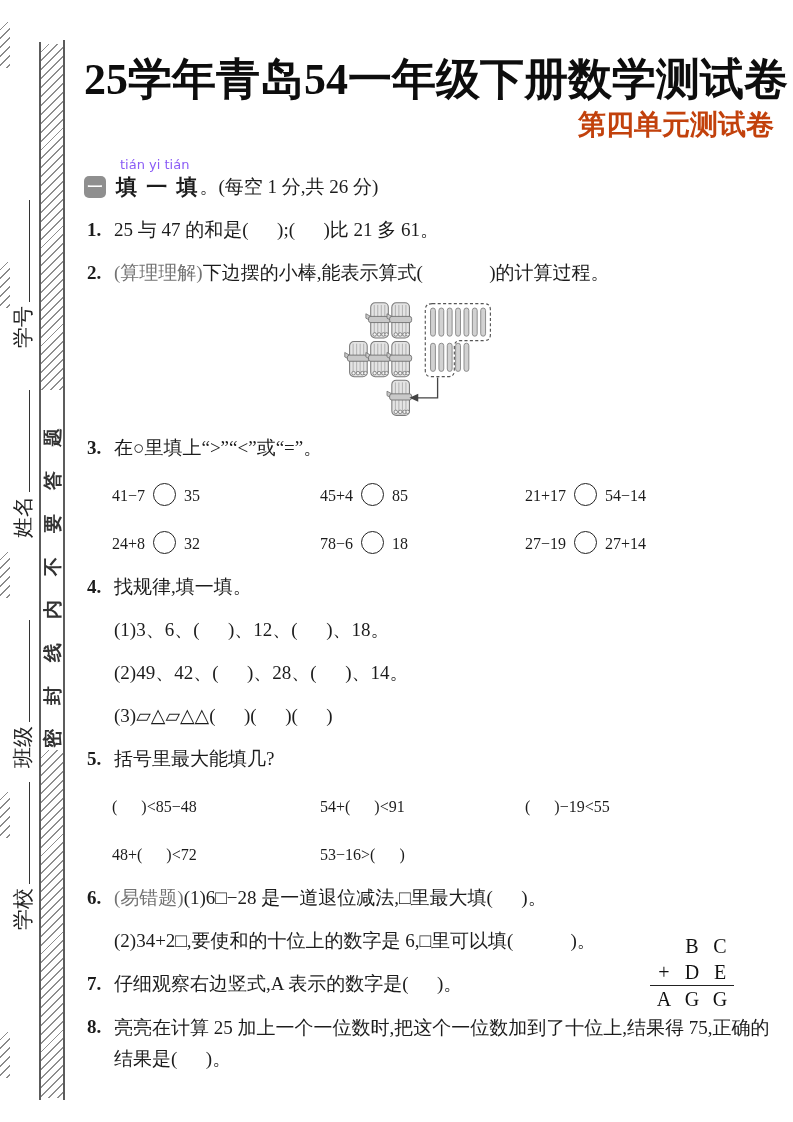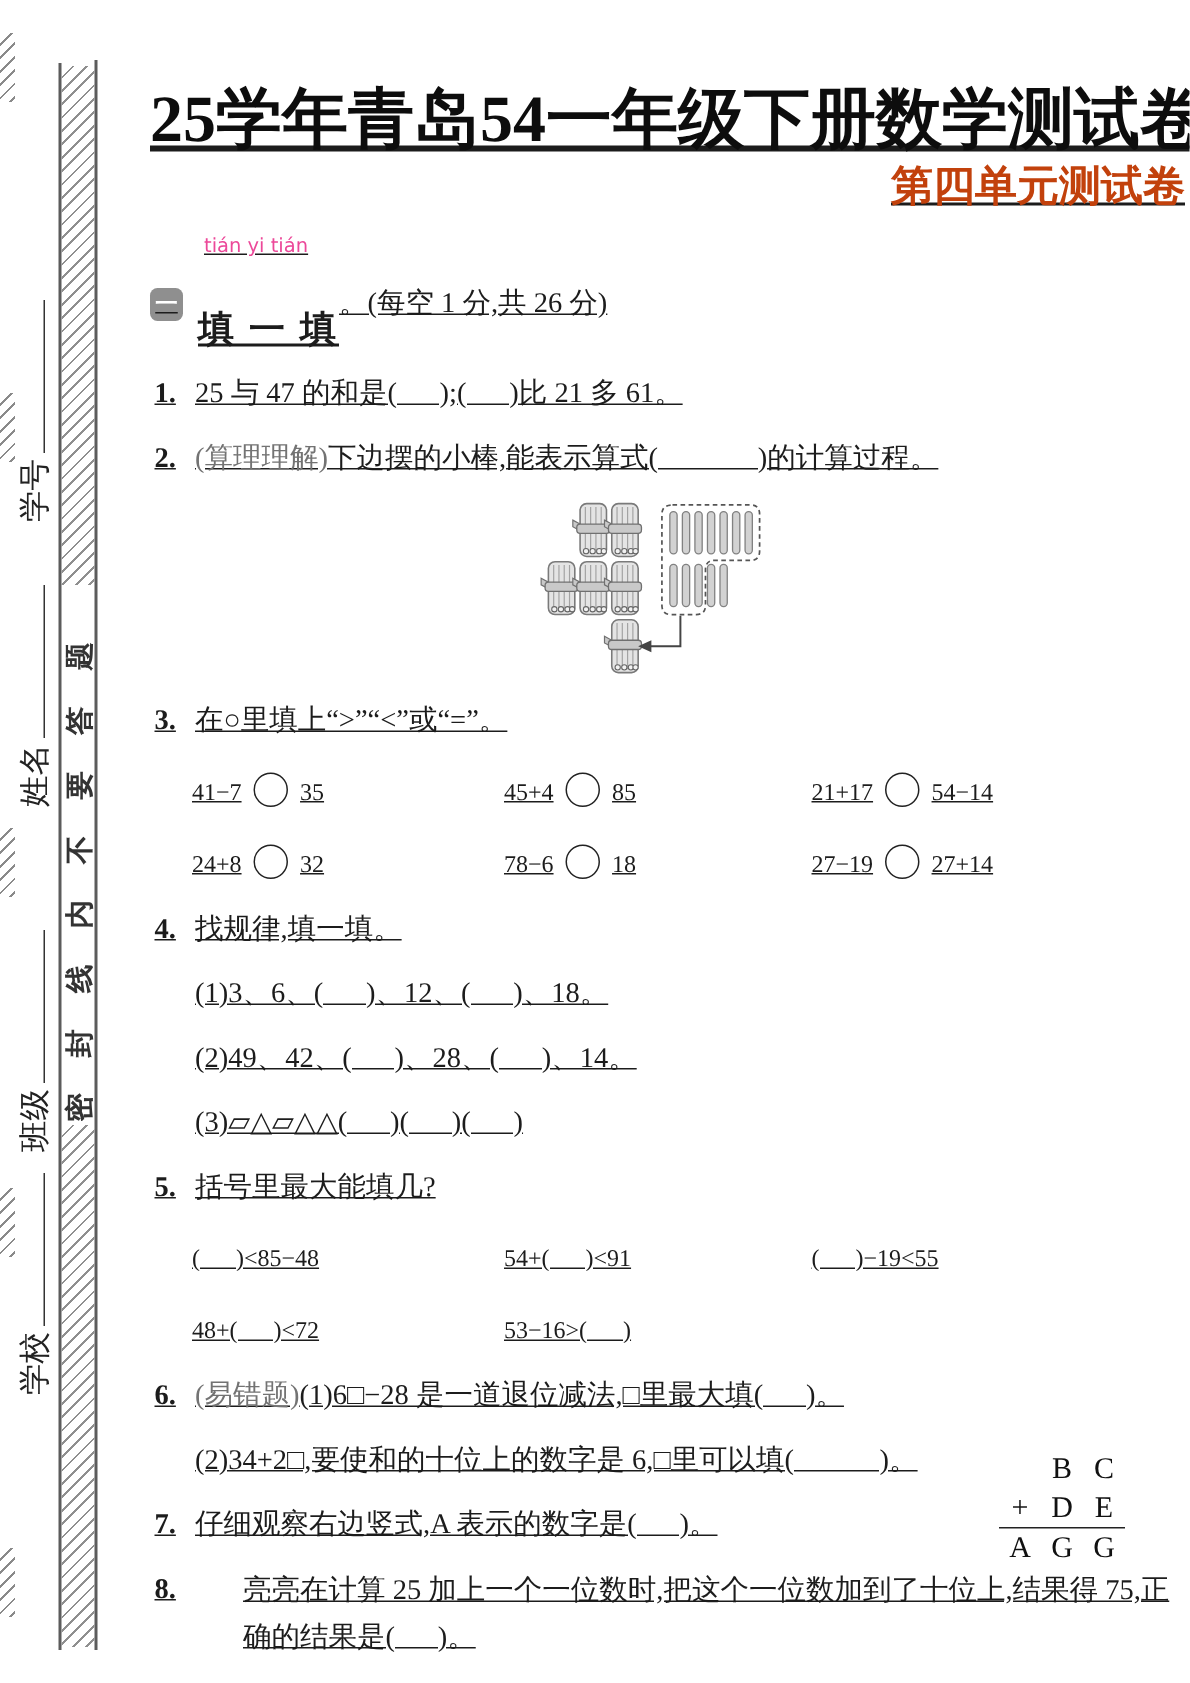--- a/index.html
+++ b/index.html
@@ -16,29 +16,29 @@
   .band-line{position:absolute;width:2px;background:#5c5c5c;}
   .band-hatch{
     position:absolute;left:41px;width:22px;
     background:repeating-linear-gradient(135deg,transparent 0 5px,#8f8f8f 5px 6.3px);
   }
   .v-rot{position:absolute;transform-origin:0 0;transform:rotate(-90deg);white-space:nowrap;}
   .v-field{font-size:21px;color:#222;}
   .v-field .blank{display:inline-block;width:102px;border-bottom:1.7px solid #333;height:1em;margin-left:4px;}
   .seal-text{font-size:19px;letter-spacing:24px;color:#333;font-weight:bold;}
   
-  .content{position:absolute;left:100px;top:0;width:690px;text-decoration:underline;}
+  .content{position:absolute;left:84px;top:0;width:690px;}
   .title1{font-size:44px;font-weight:bold;text-align:center;margin-top:54px;line-height:1.18;white-space:nowrap;color:#0d0d0d;}
   .title2{font-size:28px;font-weight:bold;text-align:right;margin-top:2px;line-height:1.18;color:#c2410c;}
   .sec{margin-top:16px;}
-  .pinyin{font-family:"DejaVu Sans","Liberation Sans",sans-serif;font-size:13px;color:#ec4899;margin-left:36px;line-height:15px;}
+  .pinyin{font-family:"DejaVu Sans","Liberation Sans",sans-serif;font-size:13px;color:#8b5cf6;margin-left:36px;line-height:15px;}
   .sec-row{display:flex;align-items:center;line-height:30px;}
   .badge{width:22px;height:22px;border-radius:5px;background:#8f8f8f;color:#fff;
          font-size:15px;font-weight:bold;display:flex;align-items:center;justify-content:center;margin-right:10px;flex:0 0 auto;}
-  .sec-name{font-size:24px;font-weight:bold;letter-spacing:2px;margin-top:33px;}
+  .sec-name{font-size:21px;font-weight:bold;letter-spacing:2px;}
   .sec-suffix{font-size:19px;white-space:pre-wrap;}
   .q{display:flex;margin-top:13px;padding-left:3px;font-size:19px;}
   .q-num{width:27px;font-weight:bold;flex:0 0 auto;line-height:30px;}
   .q-body{flex:1;line-height:30px;}
   .q-text{white-space:pre-wrap;}
   .tag{color:#737373;}
   .subline{white-space:pre-wrap;margin-top:13px;}
   .cols{display:flex;padding-left:28px;margin-top:17px;line-height:31px;}
   .col1{width:208px;}.col2{width:205px;}.col3{flex:1;}
   .cell{white-space:pre-wrap;}
@@ -272,18 +272,18 @@
       <div class="vf-row vf-sum">
         <span class="vf-cell">A</span>
         <span class="vf-cell">G</span>
         <span class="vf-cell">G</span>
       </div>
     </div>
   </div>
 
   <div class="q">
     <span class="q-num">8.</span>
-    <div class="q-body" style="line-height:31px;padding-right:4px;margin-left:32px;">
+    <div class="q-body" style="line-height:31px;padding-right:4px;">
       <span class="q-text">亮亮在计算 25 加上一个一位数时,把这个一位数加到了十位上,结果得 75,正确的结果是(      )。</span>
     </div>
   </div>
 
 </div>
 
 </body></html>

